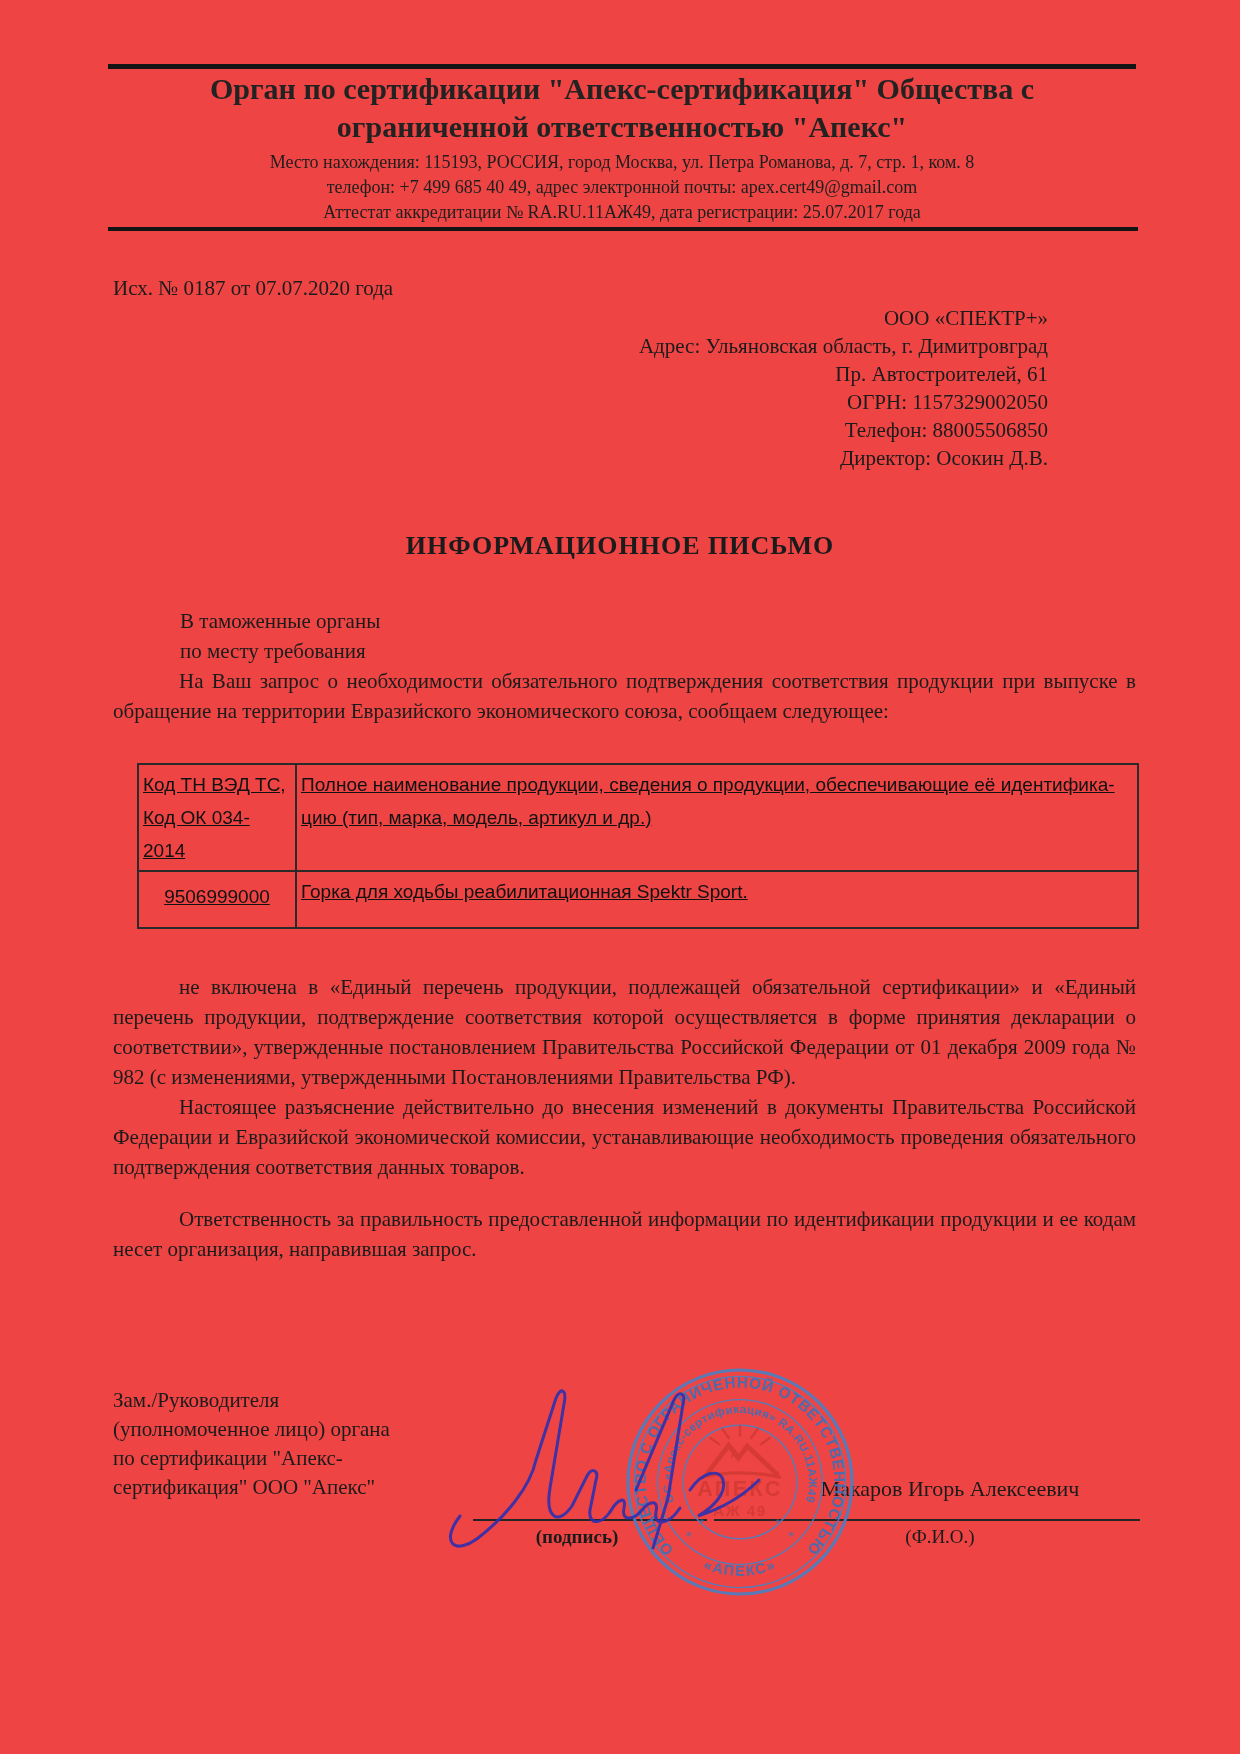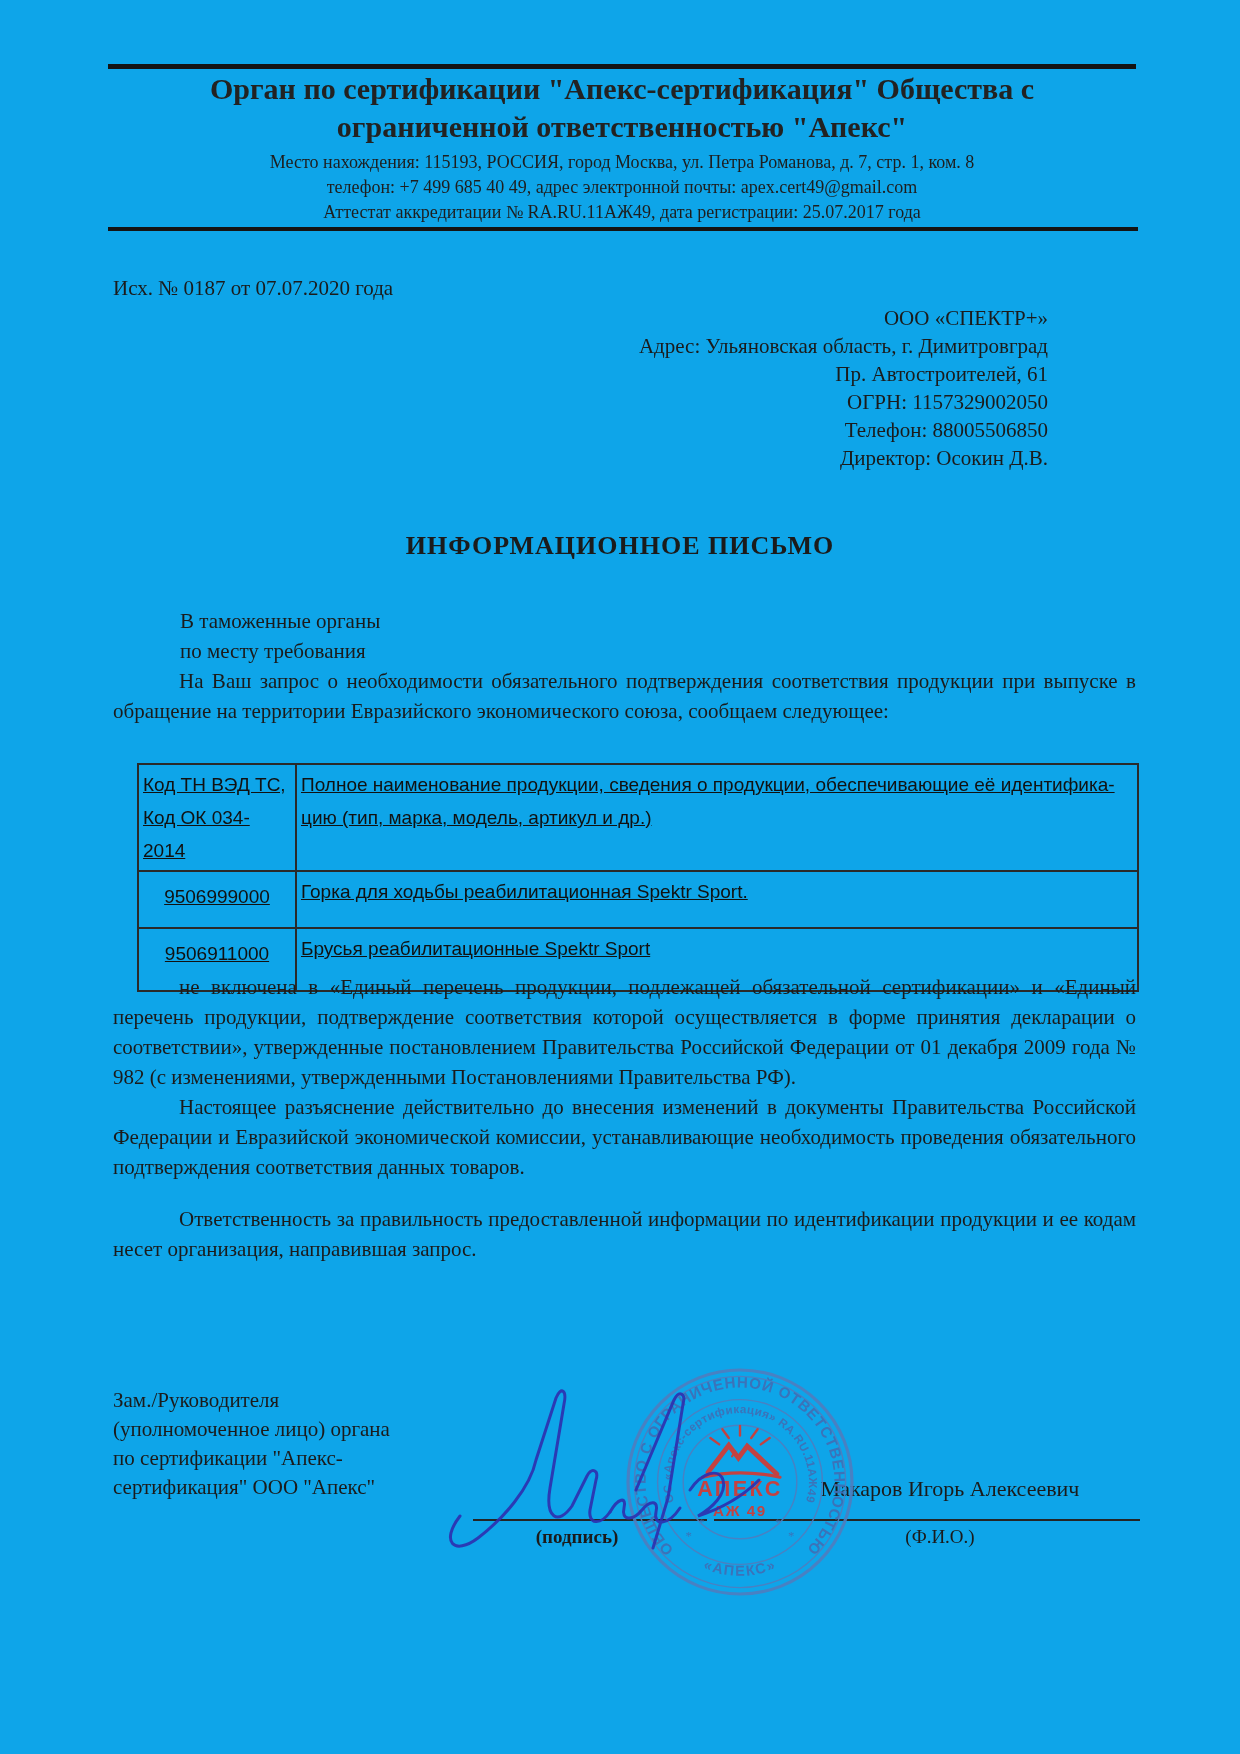--- a/index.html
+++ b/index.html
@@ -1,16 +1,16 @@
 <!DOCTYPE html>
 <html><head>
 <meta charset="utf-8">
 <style>
   html,body{margin:0;padding:0;background:#e8e8e8;}
-  .page{position:relative;width:1240px;height:1754px;background:#0ea5e9;margin:0 auto;overflow:hidden;
+  .page{position:relative;width:1240px;height:1754px;background:#ef4444;margin:0 auto;overflow:hidden;
         font-family:"Liberation Serif",serif;color:#1b1b1b;}
   .abs{position:absolute;}
   .rule{background:#141414;}
   .org-head{left:108px;top:70px;width:1028px;text-align:center;}
   .org-title{font-weight:bold;font-size:30px;line-height:38px;color:#222;}
   .org-contact{font-size:18px;line-height:25px;margin-top:4px;color:#1e1e1e;}
   .outgoing{left:113px;top:276px;font-size:21px;}
   .recipient{right:192px;top:304px;text-align:right;font-size:21px;line-height:28px;}
   .doc-title{left:0;top:531px;width:1240px;text-align:center;font-weight:bold;font-size:26px;letter-spacing:1px;}
   .addressee{left:180px;top:606px;font-size:21px;line-height:30px;}
@@ -80,24 +80,20 @@
       <td class="c1">
         <div>Код ТН ВЭД ТС,</div>
         <div>Код ОК 034-2014</div>
       </td>
       <td class="c2">Полное наименование продукции, сведения о продукции, обеспечивающие её идентифика-цию (тип, марка, модель, артикул и др.)</td>
     </tr>
     <tr class="r1">
       <td class="c1 code">9506999000</td>
       <td class="c2">Горка для ходьбы реабилитационная Spektr Sport.</td>
     </tr>
-    <tr class="r2">
-      <td class="c1 code">9506911000</td>
-      <td class="c2">Брусья реабилитационные Spektr Sport</td>
-    </tr>
   </tbody>
     </table>
 
   <div class="abs bodytext after-table">
     <p class="para">не включена в «Единый перечень продукции, подлежащей обязательной сертификации» и «Единый перечень продукции, подтверждение соответствия которой осуществляется в форме принятия декларации о соответствии», утвержденные постановлением Правительства Российской Федерации от 01 декабря 2009 года № 982 (с изменениями, утвержденными Постановлениями Правительства РФ).</p>
     <p class="para">Настоящее разъяснение действительно до внесения изменений в документы Правительства Российской Федерации и Евразийской экономической комиссии, устанавливающие необходимость проведения обязательного подтверждения соответствия данных товаров.</p>
     <p class="para gap">Ответственность за правильность предоставленной информации по идентификации продукции и ее кодам несет организация, направившая запрос.</p>
   </div>
 
   <div class="abs sig-pos">

